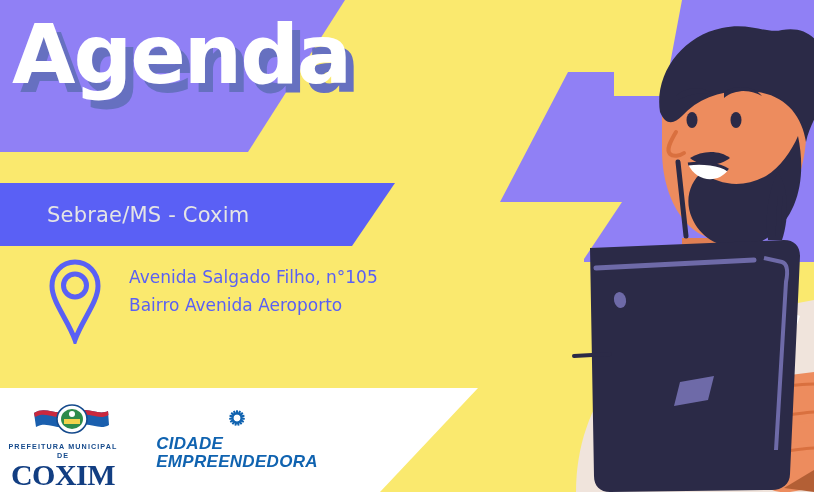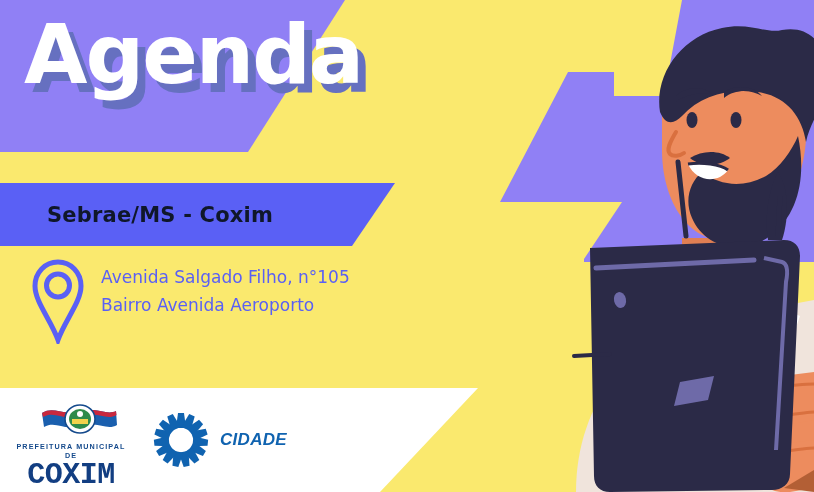--- a/index.html
+++ b/index.html
@@ -38,87 +38,87 @@
   }
 
   
   .banner{
     position:absolute;left:0;top:183px;width:395px;height:63px;
     background:#5A60F5;
     clip-path:polygon(0 0, 395px 0, 352px 63px, 0 63px);
     display:flex;align-items:center;
   }
   .banner-text{
-    color:#0f172a;font-size:21px;font-weight:bold;
+    color:#e5e5e5;font-size:21px;font-weight:normal;
     letter-spacing:.2px;margin-left:47px;
     font-family:"DejaVu Sans", sans-serif;
   }
 
   
   .footer{
     position:absolute;left:0;bottom:0;width:530px;height:104px;
     background:#ffffff;
     clip-path:polygon(0 0, 478px 0, 380px 104px, 0 104px);
     z-index:6;
   }
   .footer-inner{
     position:absolute;left:0;bottom:0;width:478px;height:104px;
     display:flex;align-items:center;gap:0px;
   }
 
   
   .headline{
-    position:absolute;left:24px;top:22px;z-index:4;
+    position:absolute;left:12px;top:22px;z-index:4;
     font-family:"DejaVu Sans", sans-serif;
     font-weight:bold;color:#ffffff;
     line-height:.80;
   }
   .hl-1{
     font-size:82px;letter-spacing:-2px;
     text-shadow:8px 9px 0 #6670C0;
     display:block;
   }
   .hl-2{
     font-size:64px;letter-spacing:-1px;
     text-shadow:7px 8px 0 #6670C0;
     display:block;margin-top:2px;margin-left:2px;
   }
 
   
   .address{
-    position:absolute;left:31px;top:258px;z-index:4;
-    display:flex;align-items:flex-start;gap:16px;
+    position:absolute;left:48px;top:258px;z-index:4;
+    display:flex;align-items:flex-start;gap:27px;
   }
   .pin{width:54px;height:86px;flex:0 0 auto;}
   .addr-lines{
     color:#5A60F5;font-size:17px;line-height:1.62;
     font-family:"DejaVu Sans", sans-serif;
     padding-top:6px;
   }
   .addr-lines div{white-space:nowrap;}
 
   
-  .logo-coxim{position:relative;width:118px;height:74px;margin-left:12px;}
+  .logo-coxim{position:relative;width:118px;height:74px;margin-left:4px;}
   .logo-cidade{position:relative;width:190px;height:62px;margin-left:20px;
-               display:flex;align-items:center;gap:8px;}
+               display:flex;align-items:center;gap:8px;flex-direction:column;}
 
   .cidade-text{
     color:#1063B0;font-weight:bold;font-style:italic;
     font-size:17px;line-height:1.06;letter-spacing:.3px;
     font-family:"Liberation Sans", sans-serif;
   }
   .coxim-top{
     text-align:center;color:#154A8C;font-size:7.2px;font-weight:bold;
     letter-spacing:1.1px;font-family:"Liberation Sans", sans-serif;
     margin-top:1px;
   }
   .coxim-main{
     text-align:center;color:#123E82;font-size:30px;font-weight:bold;
     letter-spacing:-0.5px;line-height:1;
-    font-family:Liberation Mono, monospace;
+    font-family:Liberation Serif, serif;
   }
 
   
   .character{position:absolute;right:0;top:0;width:300px;height:492px;z-index:5;}
 </style>
 </head>
 <body>
 
 <div id="poster">
 
@@ -285,20 +285,21 @@
                   <path d="M-3 -27 L3 -27 L5 -12 L-5 -12 Z"></path>
                 </g>
               <g transform="rotate(336)">
                   <path d="M-3 -27 L3 -27 L5 -12 L-5 -12 Z"></path>
                 </g>
             </g>
           </g>
         </svg>
         <div class="cidade-text">
           <div>CIDADE</div>
+          <div>EMPREENDEDORA</div>
         </div>
       </div>
 
     </div>
   </div>
 
 
 </div>
 
 </body></html>

